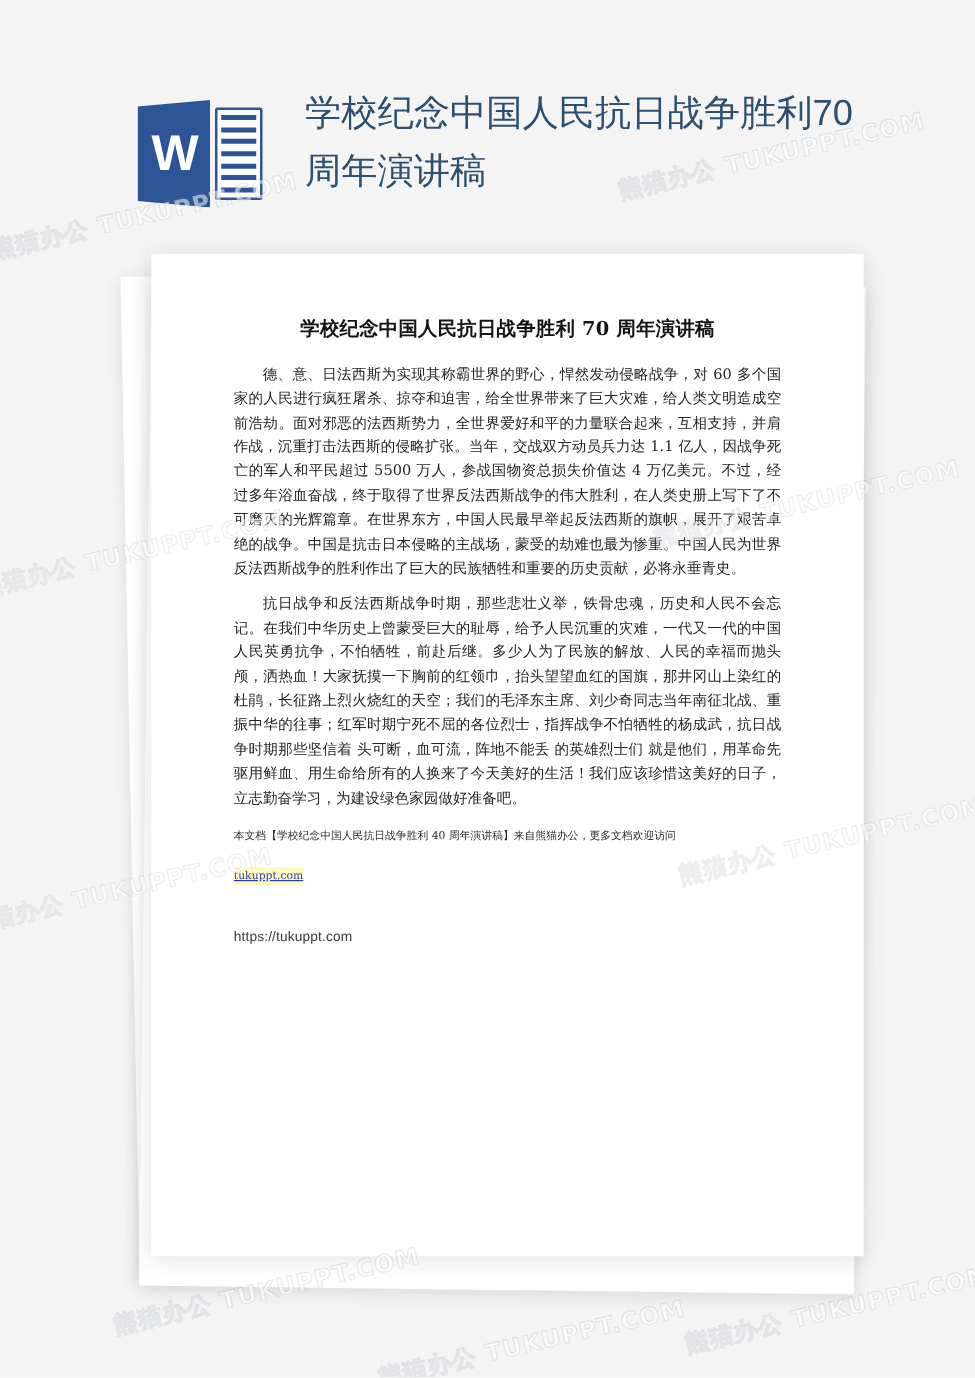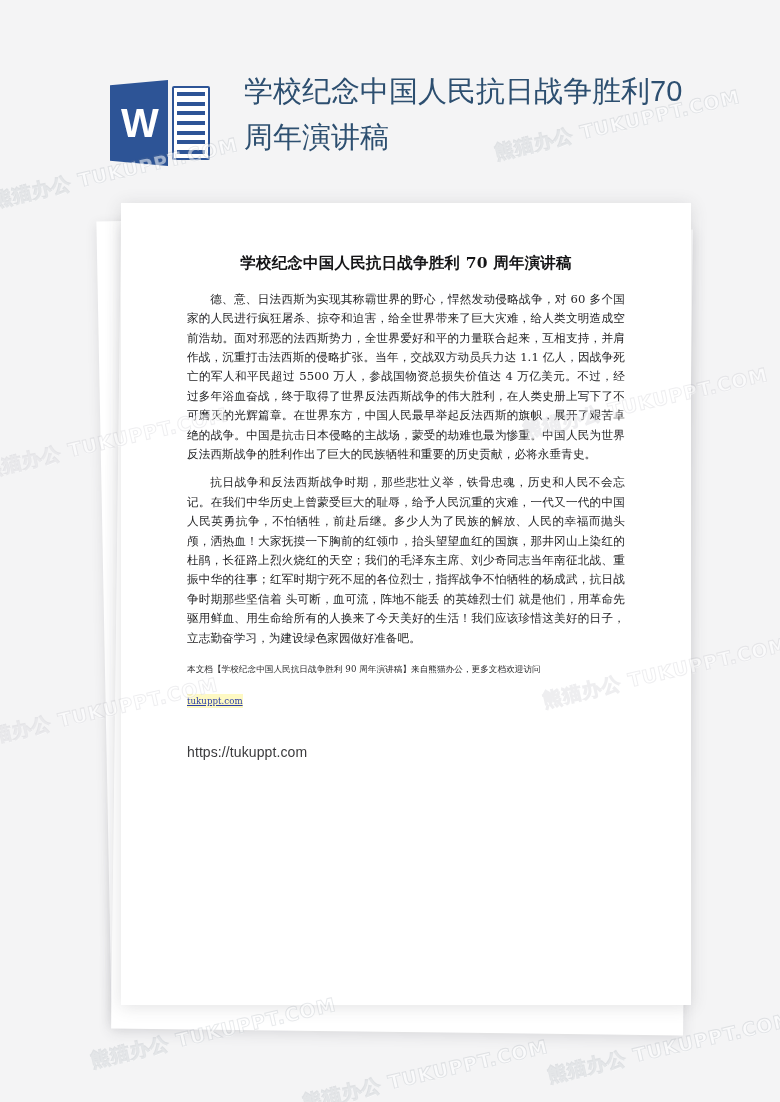--- a/index.html
+++ b/index.html
@@ -188,42 +188,42 @@
     display: inline-block;
     margin-top: 18px;
     color: #2a3ea8;
     text-decoration: underline;
     background: #fef9c3;
     font-size: 8.6px;
   }
   .doc-url {
     margin-top: 36px;
     font-family: "Liberation Sans", sans-serif;
-    font-size: 14px;
+    font-size: 11px;
     color: #3a3a3c;
     letter-spacing: 0.1px;
   }
 </style>
 </head>
 <body>
 
 <div class="stack">
   <div class="sheet sheet-back2"></div>
   <div class="sheet sheet-back1"></div>
   <div class="sheet sheet-main"></div>
 </div>
 
 <div class="doc">
   <div class="doc-title">学校纪念中国人民抗日战争胜利 70 周年演讲稿</div>
 
   <p class="doc-p">德、意、日法西斯为实现其称霸世界的野心，悍然发动侵略战争，对 60 多个国家的人民进行疯狂屠杀、掠夺和迫害，给全世界带来了巨大灾难，给人类文明造成空前浩劫。面对邪恶的法西斯势力，全世界爱好和平的力量联合起来，互相支持，并肩作战，沉重打击法西斯的侵略扩张。当年，交战双方动员兵力达 1.1 亿人，因战争死亡的军人和平民超过 5500 万人，参战国物资总损失价值达 4 万亿美元。不过，经过多年浴血奋战，终于取得了世界反法西斯战争的伟大胜利，在人类史册上写下了不可磨灭的光辉篇章。在世界东方，中国人民最早举起反法西斯的旗帜，展开了艰苦卓绝的战争。中国是抗击日本侵略的主战场，蒙受的劫难也最为惨重。中国人民为世界反法西斯战争的胜利作出了巨大的民族牺牲和重要的历史贡献，必将永垂青史。</p>
   <p class="doc-p">抗日战争和反法西斯战争时期，那些悲壮义举，铁骨忠魂，历史和人民不会忘记。在我们中华历史上曾蒙受巨大的耻辱，给予人民沉重的灾难，一代又一代的中国人民英勇抗争，不怕牺牲，前赴后继。多少人为了民族的解放、人民的幸福而抛头颅，洒热血！大家抚摸一下胸前的红领巾，抬头望望血红的国旗，那井冈山上染红的杜鹃，长征路上烈火烧红的天空；我们的毛泽东主席、刘少奇同志当年南征北战、重振中华的往事；红军时期宁死不屈的各位烈士，指挥战争不怕牺牲的杨成武，抗日战争时期那些坚信着 头可断，血可流，阵地不能丢 的英雄烈士们 就是他们，用革命先驱用鲜血、用生命给所有的人换来了今天美好的生活！我们应该珍惜这美好的日子，立志勤奋学习，为建设绿色家园做好准备吧。</p>
 
   <div class="doc-footer">
-    <span>本文档【学校纪念中国人民抗日战争胜利 90 周年演讲稿】来自熊猫办公，更多文档欢迎访问</span><br>
+    <span>本文档【学校纪念中国人民抗日战争胜利 40 周年演讲稿】来自熊猫办公，更多文档欢迎访问</span><br>
     <span class="doc-footer-link">tukuppt.com</span>
   </div>
 
   <div class="doc-url">https://tukuppt.com</div>
 </div>
 
 <div class="header">
   <div class="word-icon">
     <div class="wi-left"></div>
     <div class="wi-w">W</div>

